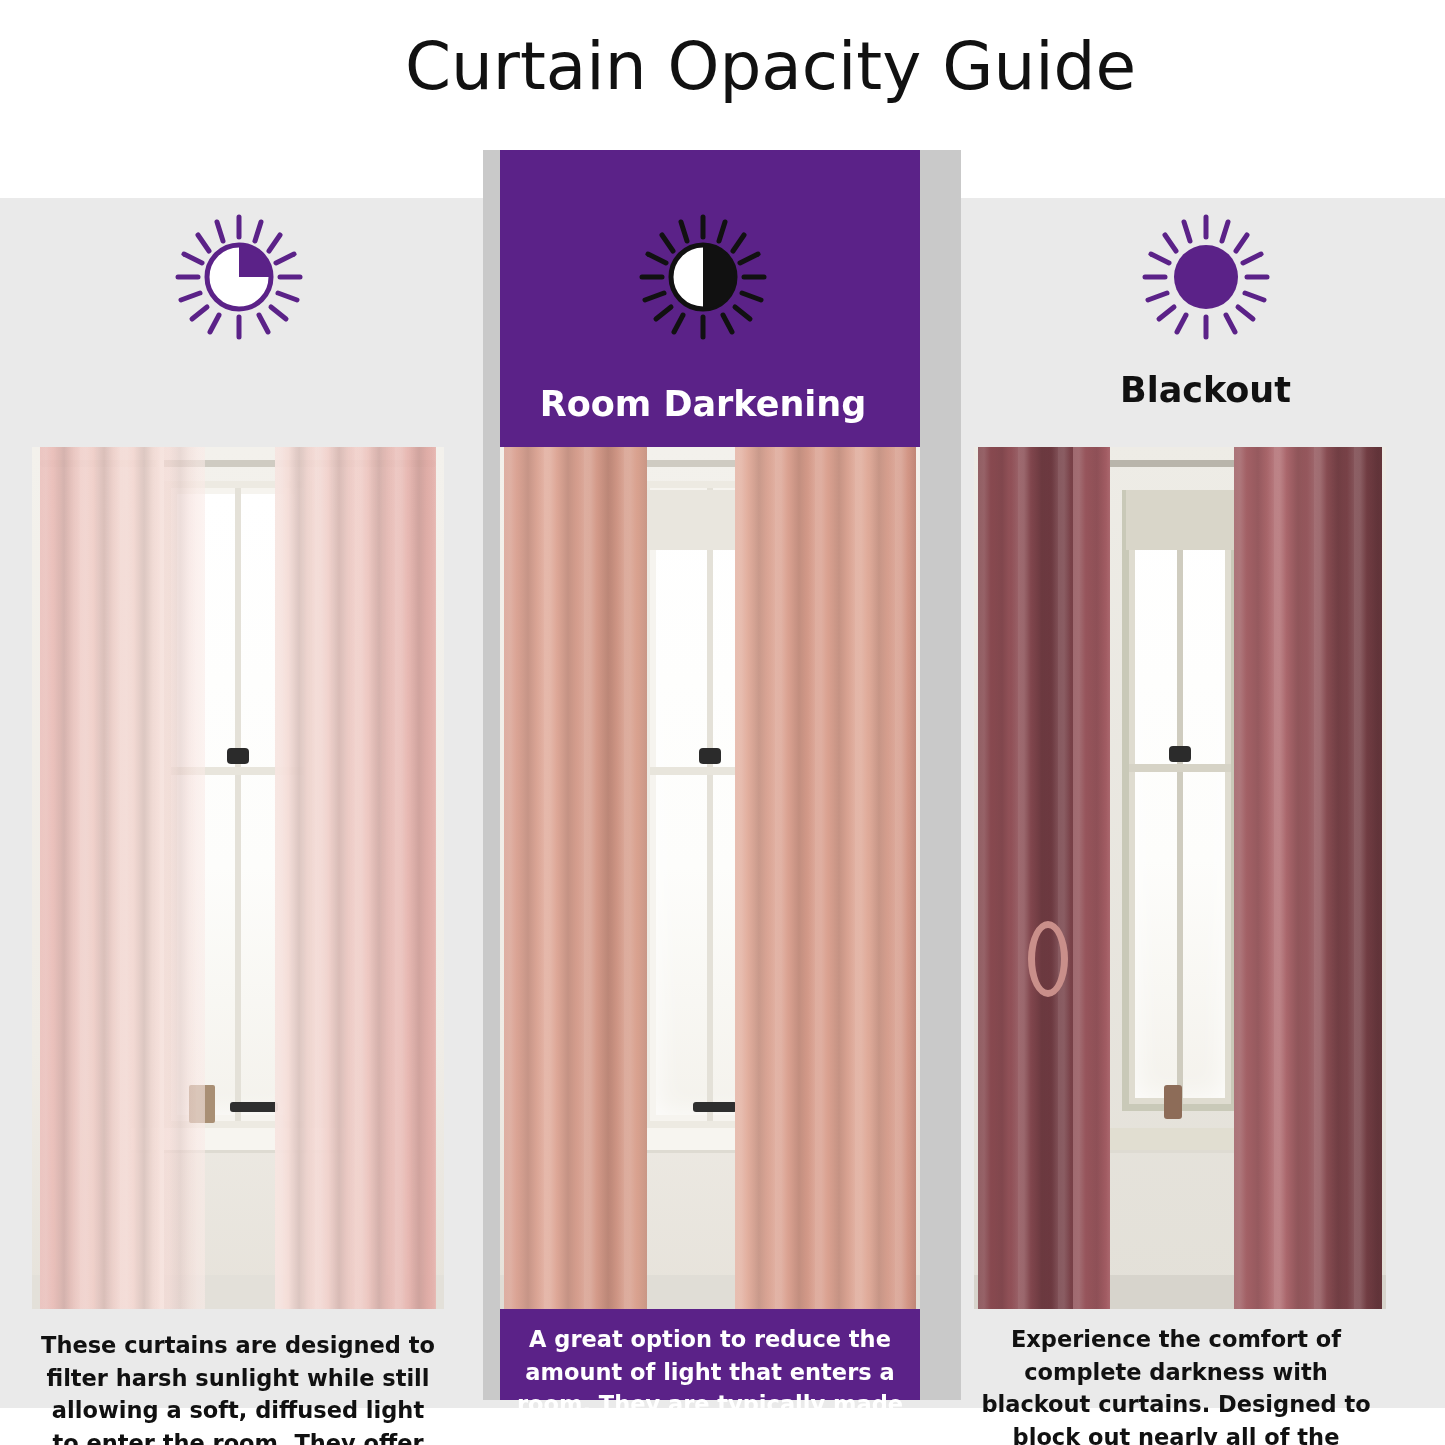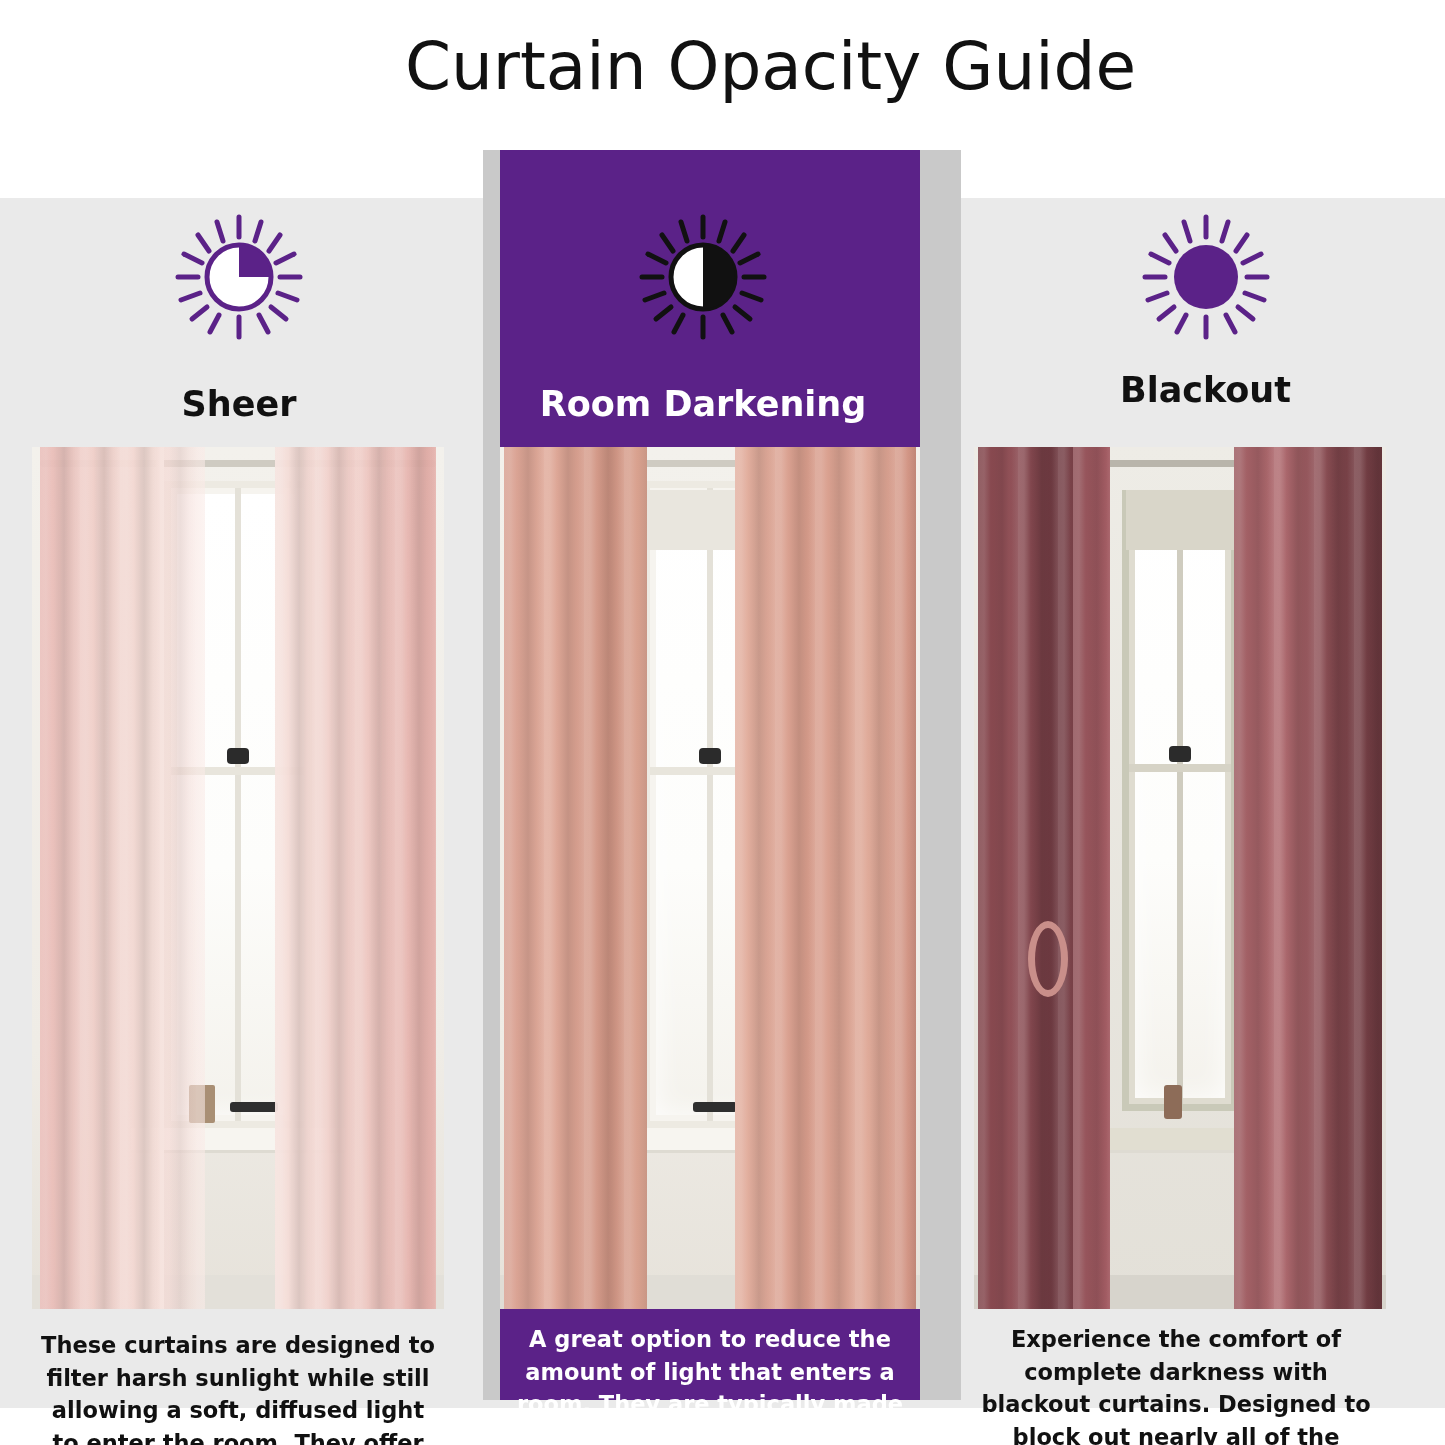--- a/index.html
+++ b/index.html
@@ -274,21 +274,20 @@
             <line x1="9" y1="66" x2="29" y2="66"></line>
             <line x1="15" y1="43" x2="33" y2="52"></line>
             <line x1="29" y1="24" x2="40" y2="40"></line>
             <line x1="48" y1="11" x2="54" y2="30"></line>
           </g>
           <circle cx="70" cy="66" r="32" fill="#ffffff" stroke="#5b2288" stroke-width="5"></circle>
           <path d="M70 34 A32 32 0 0 1 102 66 L70 66 Z" fill="#5b2288"></path>
         </svg>
       </div>
 
-      <div class="label" style="top:186px;">Sheer</div>
 
       <div class="photo" style="left:32px;top:249px;width:412px;height:862px;">
         <div class="room">
           <div class="wall"></div>
           <div class="window-frame">
             <div class="pane"></div>
             <div class="mullion-v"></div>
             <div class="mullion-h"></div>
             <div class="sash-handle"></div>
           </div>

